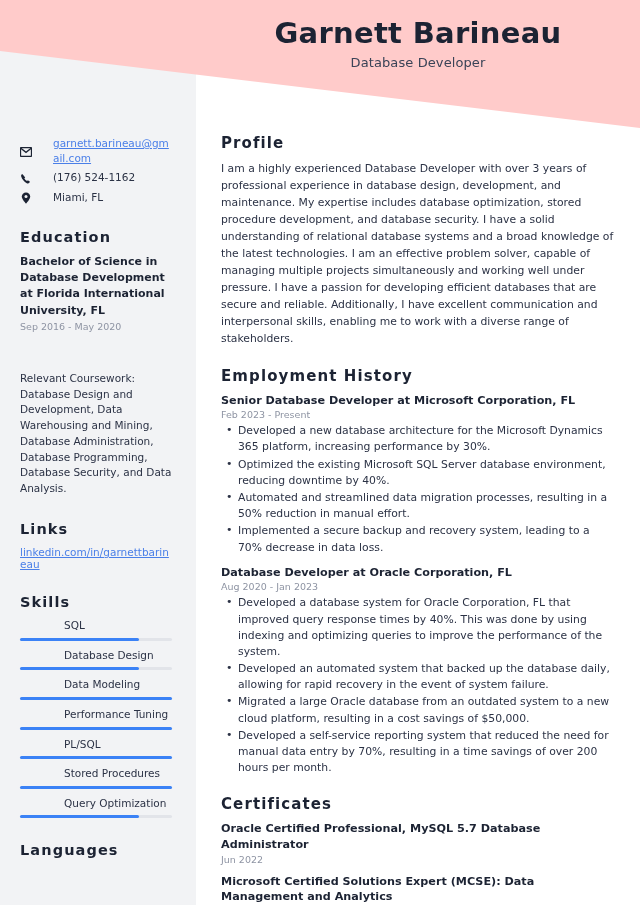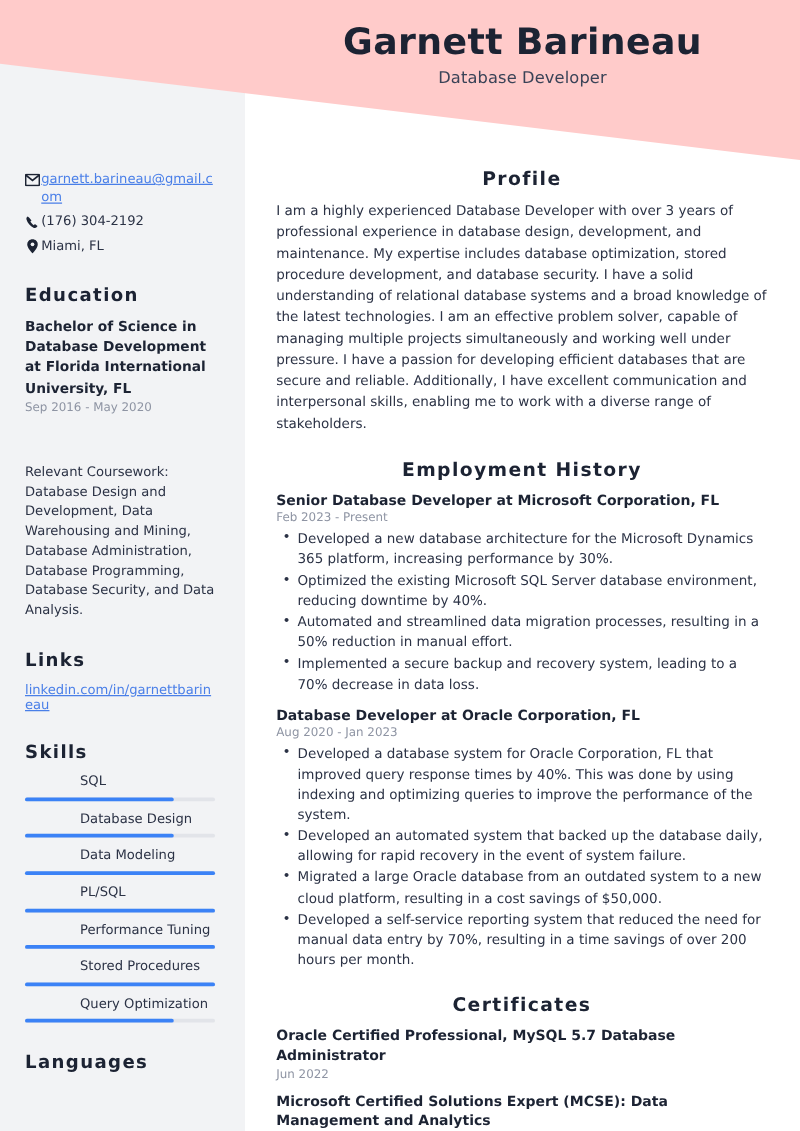--- a/index.html
+++ b/index.html
@@ -65,22 +65,22 @@
   
   .side-body {
     position:absolute;
     left:0; top:0;
     width:196px;
     padding:136px 22px 0 20px;
     z-index:8;
   }
   .contact-row {
     display:flex;
-    align-items:flex-start;
-    gap:1px;
+    align-items:center;
+    gap:21px;
     margin-bottom:4px;
     font-size:10.5px;
     line-height:1.45;
     color:#2b3245;
   }
   .contact-row .ic {
     flex:0 0 12px;
     width:12px;
     height:13px;
     display:flex;
@@ -157,21 +157,20 @@
     width:444px;
     padding:134px 26px 0 25px;
     z-index:8;
   }
   .main-h {
     font-size:15px;
     font-weight:bold;
     letter-spacing:1.1px;
     color:#1c2333;
     margin-bottom:8px;
-    text-align:center;
   }
   .section { margin-bottom:19px; }
   .profile-text {
     font-size:10.8px;
     line-height:1.58;
     color:#2b3245;
     text-align:left;
   }
   .job { margin-bottom:9px; }
   .job-title {
@@ -245,21 +244,21 @@
             </svg>
         </span>
         <a class="contact-link" href="#">garnett.barineau@gmail.com</a>
       </div>
       <div class="contact-row">
         <span class="ic">
           <svg width="12" height="12" viewBox="0 0 12 12">
               <path d="M2.2 1.1 C1.3 1.6 0.9 2.6 1.2 3.6 C1.9 6.3 4.2 9 6.8 10.2 C7.8 10.6 8.9 10.3 9.5 9.5 L10 8.8 L7.9 7.2 L7.1 8.1 C6 7.5 4.9 6.4 4.3 5.2 L5.2 4.4 L3.4 2.2 Z" fill="#1c2333"></path>
             </svg>
         </span>
-        <span>(176) 304-2192</span>
+        <span>(176) 524-1162</span>
       </div>
       <div class="contact-row">
         <span class="ic">
           <svg width="10" height="12" viewBox="0 0 10 12">
               <path d="M5 0.4 C2.6 0.4 0.8 2.2 0.8 4.5 C0.8 7.4 5 11.6 5 11.6 C5 11.6 9.2 7.4 9.2 4.5 C9.2 2.2 7.4 0.4 5 0.4 Z" fill="#1c2333"></path>
               <circle cx="5" cy="4.4" r="1.5" fill="#f2f3f5"></circle>
             </svg>
         </span>
         <span>Miami, FL</span>
       </div>
@@ -291,27 +290,27 @@
             <div class="meter-fill" style="width: 78%;"></div>
           </div>
         </div>
         <div class="meter-item">
           <div class="meter-label">Data Modeling</div>
           <div class="meter-track">
             <div class="meter-fill" style="width: 100%;"></div>
           </div>
         </div>
         <div class="meter-item">
+          <div class="meter-label">Performance Tuning</div>
+          <div class="meter-track">
+            <div class="meter-fill" style="width: 100%;"></div>
+          </div>
+        </div>
+        <div class="meter-item">
           <div class="meter-label">PL/SQL</div>
-          <div class="meter-track">
-            <div class="meter-fill" style="width: 100%;"></div>
-          </div>
-        </div>
-        <div class="meter-item">
-          <div class="meter-label">Performance Tuning</div>
           <div class="meter-track">
             <div class="meter-fill" style="width: 100%;"></div>
           </div>
         </div>
         <div class="meter-item">
           <div class="meter-label">Stored Procedures</div>
           <div class="meter-track">
             <div class="meter-fill" style="width: 100%;"></div>
           </div>
         </div>

